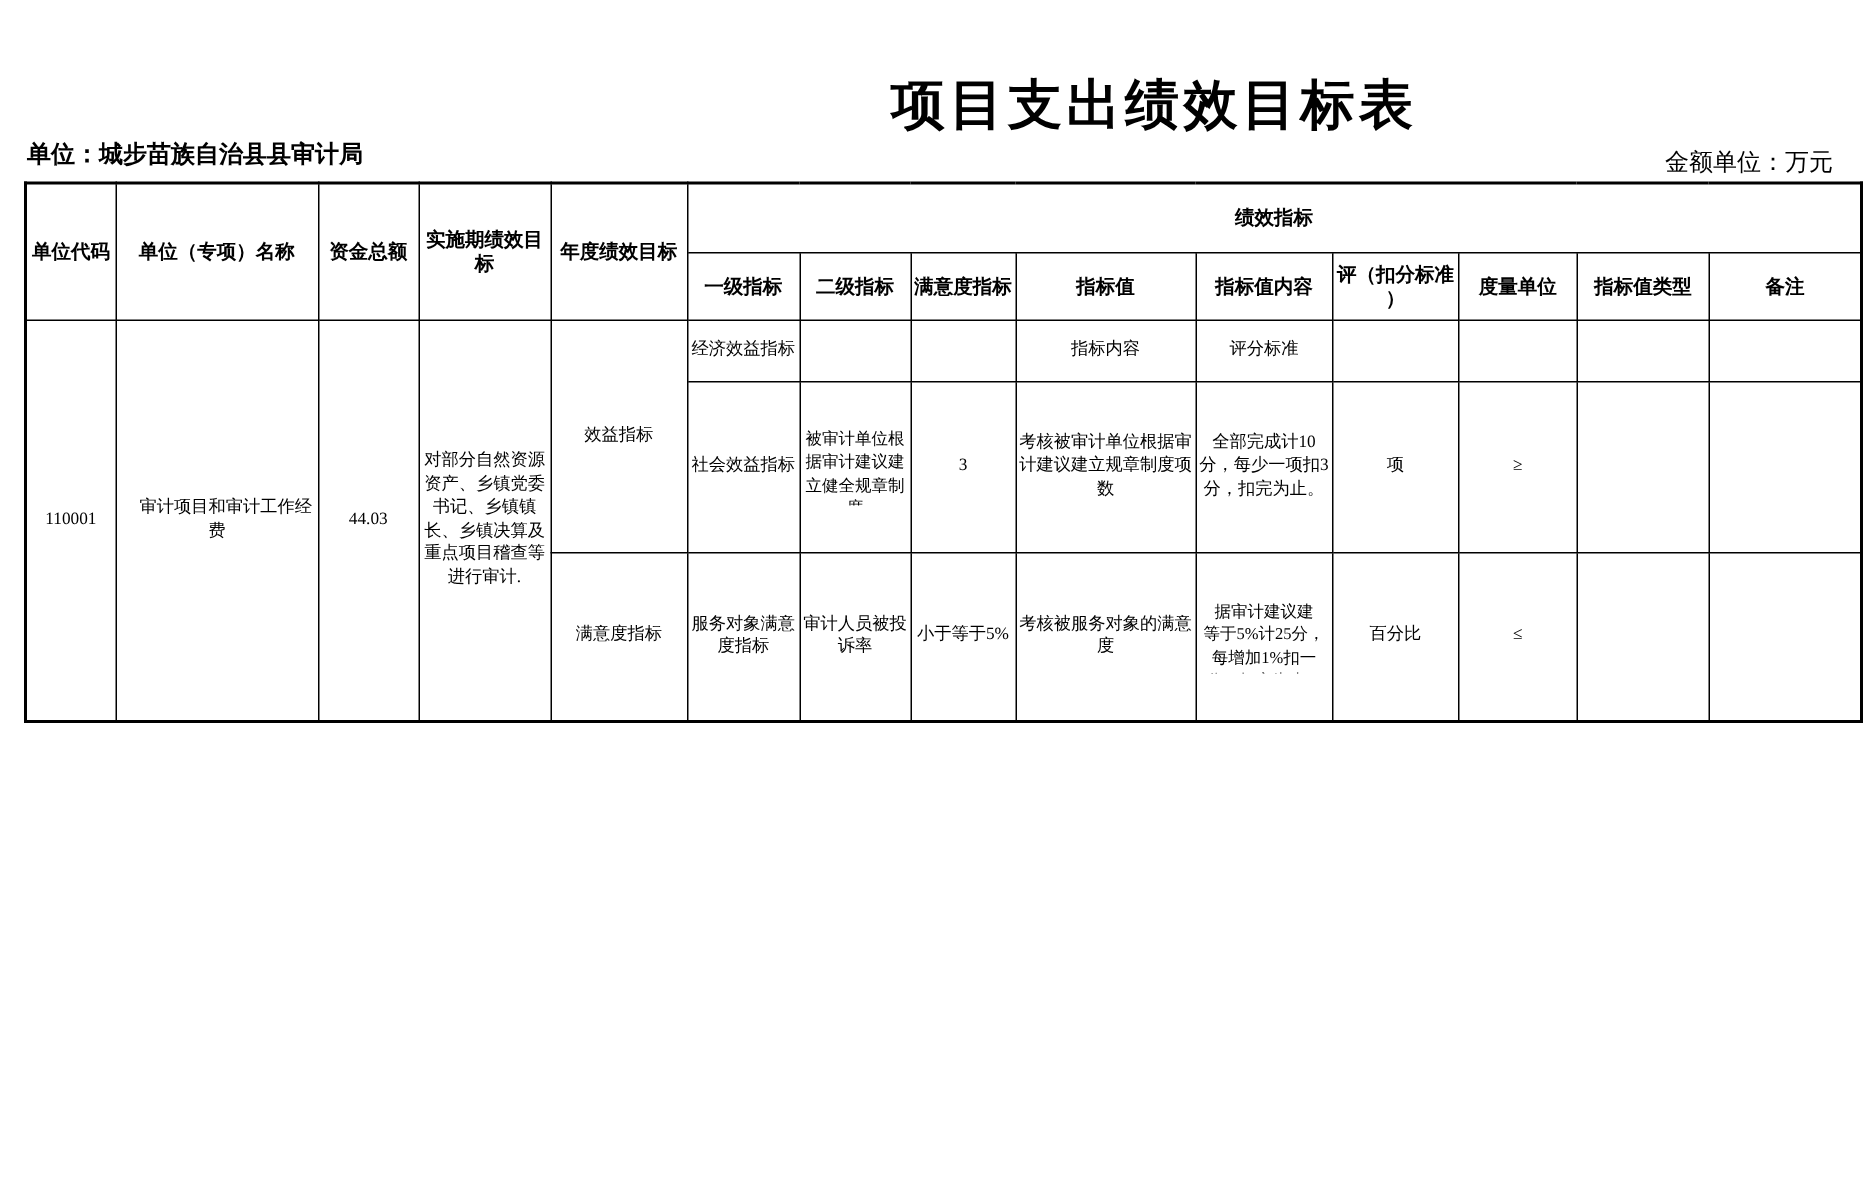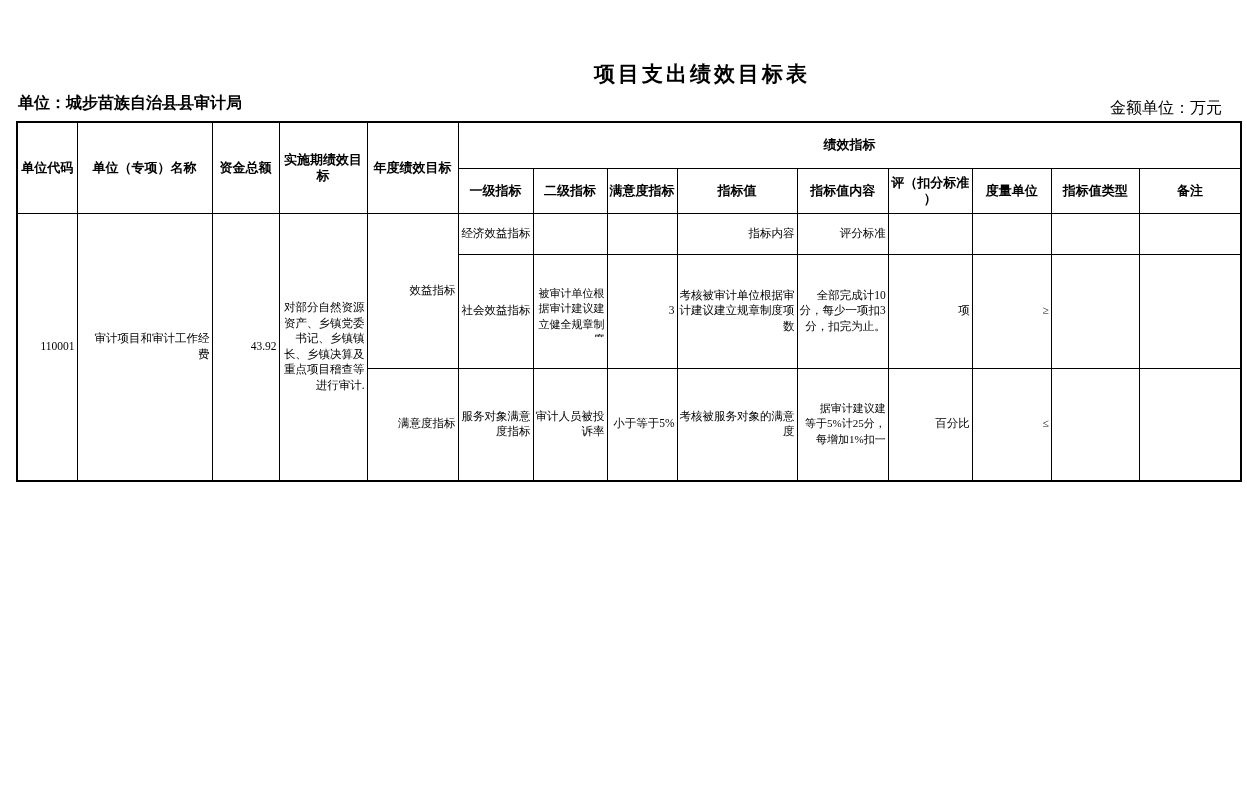--- a/index.html
+++ b/index.html
@@ -2,22 +2,22 @@
 <html><head>
 <meta charset="utf-8">
 <style>
   html,body { margin:0; padding:0; }
   body {
     width:1247px; height:793px; background:#ffffff; position:relative;
     font-family:"Liberation Serif","DejaVu Serif",serif; color:#000;
     overflow:hidden;
   }
   .doc-title {
-    position:absolute; left:594px; top:60px;
-    font-size:21px; font-weight:bold; letter-spacing:3px; white-space:pre;
+    position:absolute; left:594px; top:46px;
+    font-size:36px; font-weight:bold; letter-spacing:3px; white-space:pre;
   }
   .unit-line {
     position:absolute; left:18px; top:93px;
     font-size:16px; font-weight:bold; white-space:pre;
   }
   .amount-line {
     position:absolute; right:25px; top:98px;
     font-size:16px; white-space:pre;
   }
   table.main {
@@ -28,21 +28,21 @@
   .main th, .main td {
     border:1px solid #000; overflow:hidden; padding:0 2px;
     white-space:pre;
   }
   .main th {
     font-weight:bold; font-size:13px; line-height:16px;
     text-align:center; vertical-align:middle;
   }
   .main td {
     font-size:11.5px; line-height:15.5px;
-    text-align:right; vertical-align:middle;
+    text-align:center; vertical-align:middle;
   }
   tr.rh1 { height:46px; }
   tr.rh2 { height:45px; }
   tr.rd1 { height:41px; }
   tr.rd2 { height:52px; }
   tr.rd3 { height:50px; }
   .ta-r { text-align:right; }
   .pr8 { padding-right:8px; }
   .pr2 { padding-right:2px; }
   .indent1 { text-indent:12px; }
@@ -97,21 +97,21 @@
 ）</th>
     <th>度量单位</th>
     <th>指标值类型</th>
     <th>备注</th>
   </tr>
 
   <tr class="rd1">
     <td rowspan="3" class="ta-r pr8">110001</td>
     <td rowspan="3" class="indent1">审计项目和审计工作经
 费</td>
-    <td rowspan="3" class="ta-r pr2">43.92</td>
+    <td rowspan="3" class="ta-r pr2">44.03</td>
     <td rowspan="3">对部分自然资源
 资产、乡镇党委
 书记、乡镇镇
 长、乡镇决算及
 重点项目稽查等
 进行审计.</td>
     <td rowspan="2">效益指标</td>
     <td>经济效益指标</td>
     <td></td>
     <td></td>

